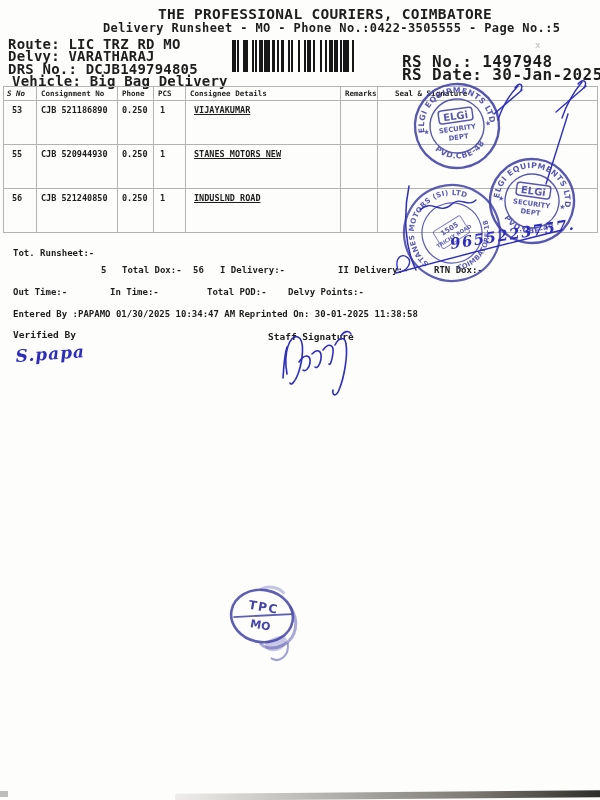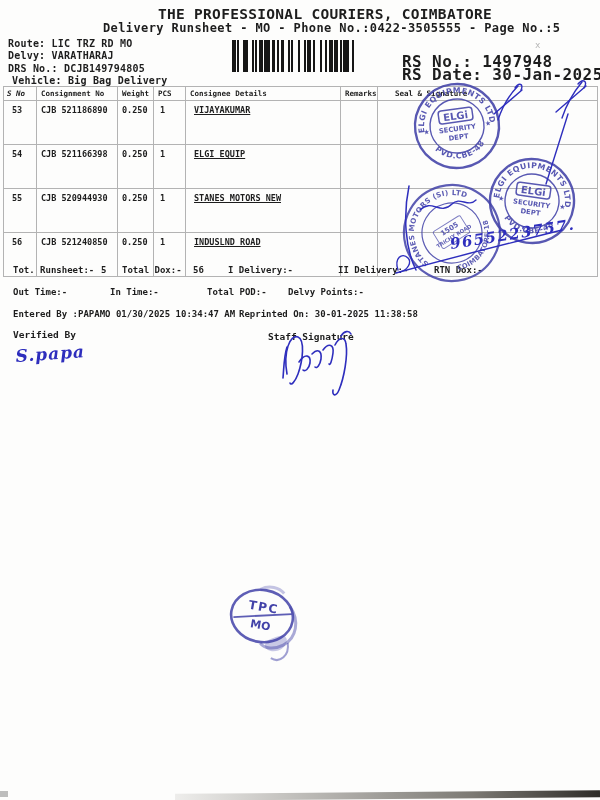--- a/index.html
+++ b/index.html
@@ -4,21 +4,21 @@
 <style>
   html,body{margin:0;padding:0;background:#ffffff;}
   .page{position:relative;width:600px;height:800px;background:#fdfdfc;overflow:hidden;
         font-family:"DejaVu Sans Mono",monospace;color:var(--txt,#1d1d1d);font-weight:700;}
   .abs{position:absolute;white-space:nowrap;}
 
   .title{top:6px;left:0;width:600px;text-align:center;padding-left:50px;box-sizing:border-box;
          font-size:14.5px;letter-spacing:0.3px;}
   .subtitle{top:21px;left:103px;font-size:12px;letter-spacing:0.4px;}
 
-  .info-left{top:38px;left:8px;font-size:10px;line-height:12.3px;letter-spacing:0.2px;}
+  .info-left{top:38px;left:8px;font-size:14px;line-height:12.3px;letter-spacing:0.2px;}
   .info-left .indent{padding-left:4px;}
   .info-right{top:55px;left:362px;font-size:16px;line-height:13px;letter-spacing:0.4px;margin-left:40px;}
 
   #barcode{top:40px;left:232px;width:126px;height:32px;display:flex;align-items:stretch;}
   .bc-bar{background:#161616;}
   .bc-space{background:transparent;}
 
   table.run{position:absolute;top:86px;left:3px;border-collapse:collapse;table-layout:fixed;width:594px;}
   table.run th,table.run td{border:1px solid var(--border,#b3b3b3);overflow:hidden;white-space:nowrap;}
   table.run th{height:13px;font-size:7.5px;text-align:left;vertical-align:middle;padding:0 0 0 4px;font-weight:700;}
@@ -120,72 +120,63 @@
         <col style="width:36px">
         <col style="width:32px">
       <col style="width:155px">
         <col style="width:37px">
         <col style="width:220px">
     </colgroup>
     <thead>
       <tr>
         <th class="c-sno">S No</th>
         <th>Consignment No</th>
-        <th>Weight</th>
+        <th>Phone</th>
         <th>PCS</th>
         <th>Consignee Details</th>
         <th>Remarks</th>
         <th class="c-seal">Seal &amp; Signature</th>
       </tr>
     </thead>
     <tbody>
       <tr>
         <td class="c-sno">53</td>
         <td>CJB 521186890</td>
         <td>0.250</td>
         <td class="c-pcs">1</td>
         <td class="c-cons">VIJAYAKUMAR</td>
         <td></td>
         <td></td>
       </tr>
       <tr>
-        <td class="c-sno">54</td>
-        <td>CJB 521166398</td>
-        <td>0.250</td>
-        <td class="c-pcs">1</td>
-        <td class="c-cons">ELGI EQUIP</td>
-        <td></td>
-        <td></td>
-      </tr>
-      <tr>
         <td class="c-sno">55</td>
         <td>CJB 520944930</td>
         <td>0.250</td>
         <td class="c-pcs">1</td>
         <td class="c-cons">STANES MOTORS NEW</td>
         <td></td>
         <td></td>
       </tr>
       <tr>
         <td class="c-sno">56</td>
         <td>CJB 521240850</td>
         <td>0.250</td>
         <td class="c-pcs">1</td>
         <td class="c-cons">INDUSLND ROAD</td>
         <td></td>
         <td></td>
       </tr>
     </tbody>
   </table>
 
-  <span class="abs tot" style="top:265px;left:13px">Tot. Runsheet:-</span>
+  <span class="abs tot" style="top:248px;left:13px">Tot. Runsheet:-</span>
   <span class="abs tot" style="top:265px;left:101px">5</span>
   <span class="abs tot" style="top:265px;left:122px">Total Dox:-</span>
   <span class="abs tot" style="top:265px;left:193px">56</span>
-  <span class="abs tot" style="top:265px;left:228px">I Delivery:-</span>
+  <span class="abs tot" style="top:265px;left:220px">I Delivery:-</span>
   <span class="abs tot" style="top:265px;left:338px">II Delivery:-</span>
   <span class="abs tot" style="top:265px;left:434px">RTN Dox:-</span>
 
   <span class="abs tot" style="top:287px;left:13px">Out Time:-</span>
   <span class="abs tot" style="top:287px;left:110px">In Time:-</span>
   <span class="abs tot" style="top:287px;left:207px">Total POD:-</span>
   <span class="abs tot" style="top:287px;left:288px">Delvy Points:-</span>
 
   <span class="abs tot" style="top:309px;left:13px">Entered By :PAPAMO 01/30/2025 10:34:47 AM</span>
   <span class="abs tot" style="top:309px;left:239px">Reprinted On: 30-01-2025 11:38:58</span>

